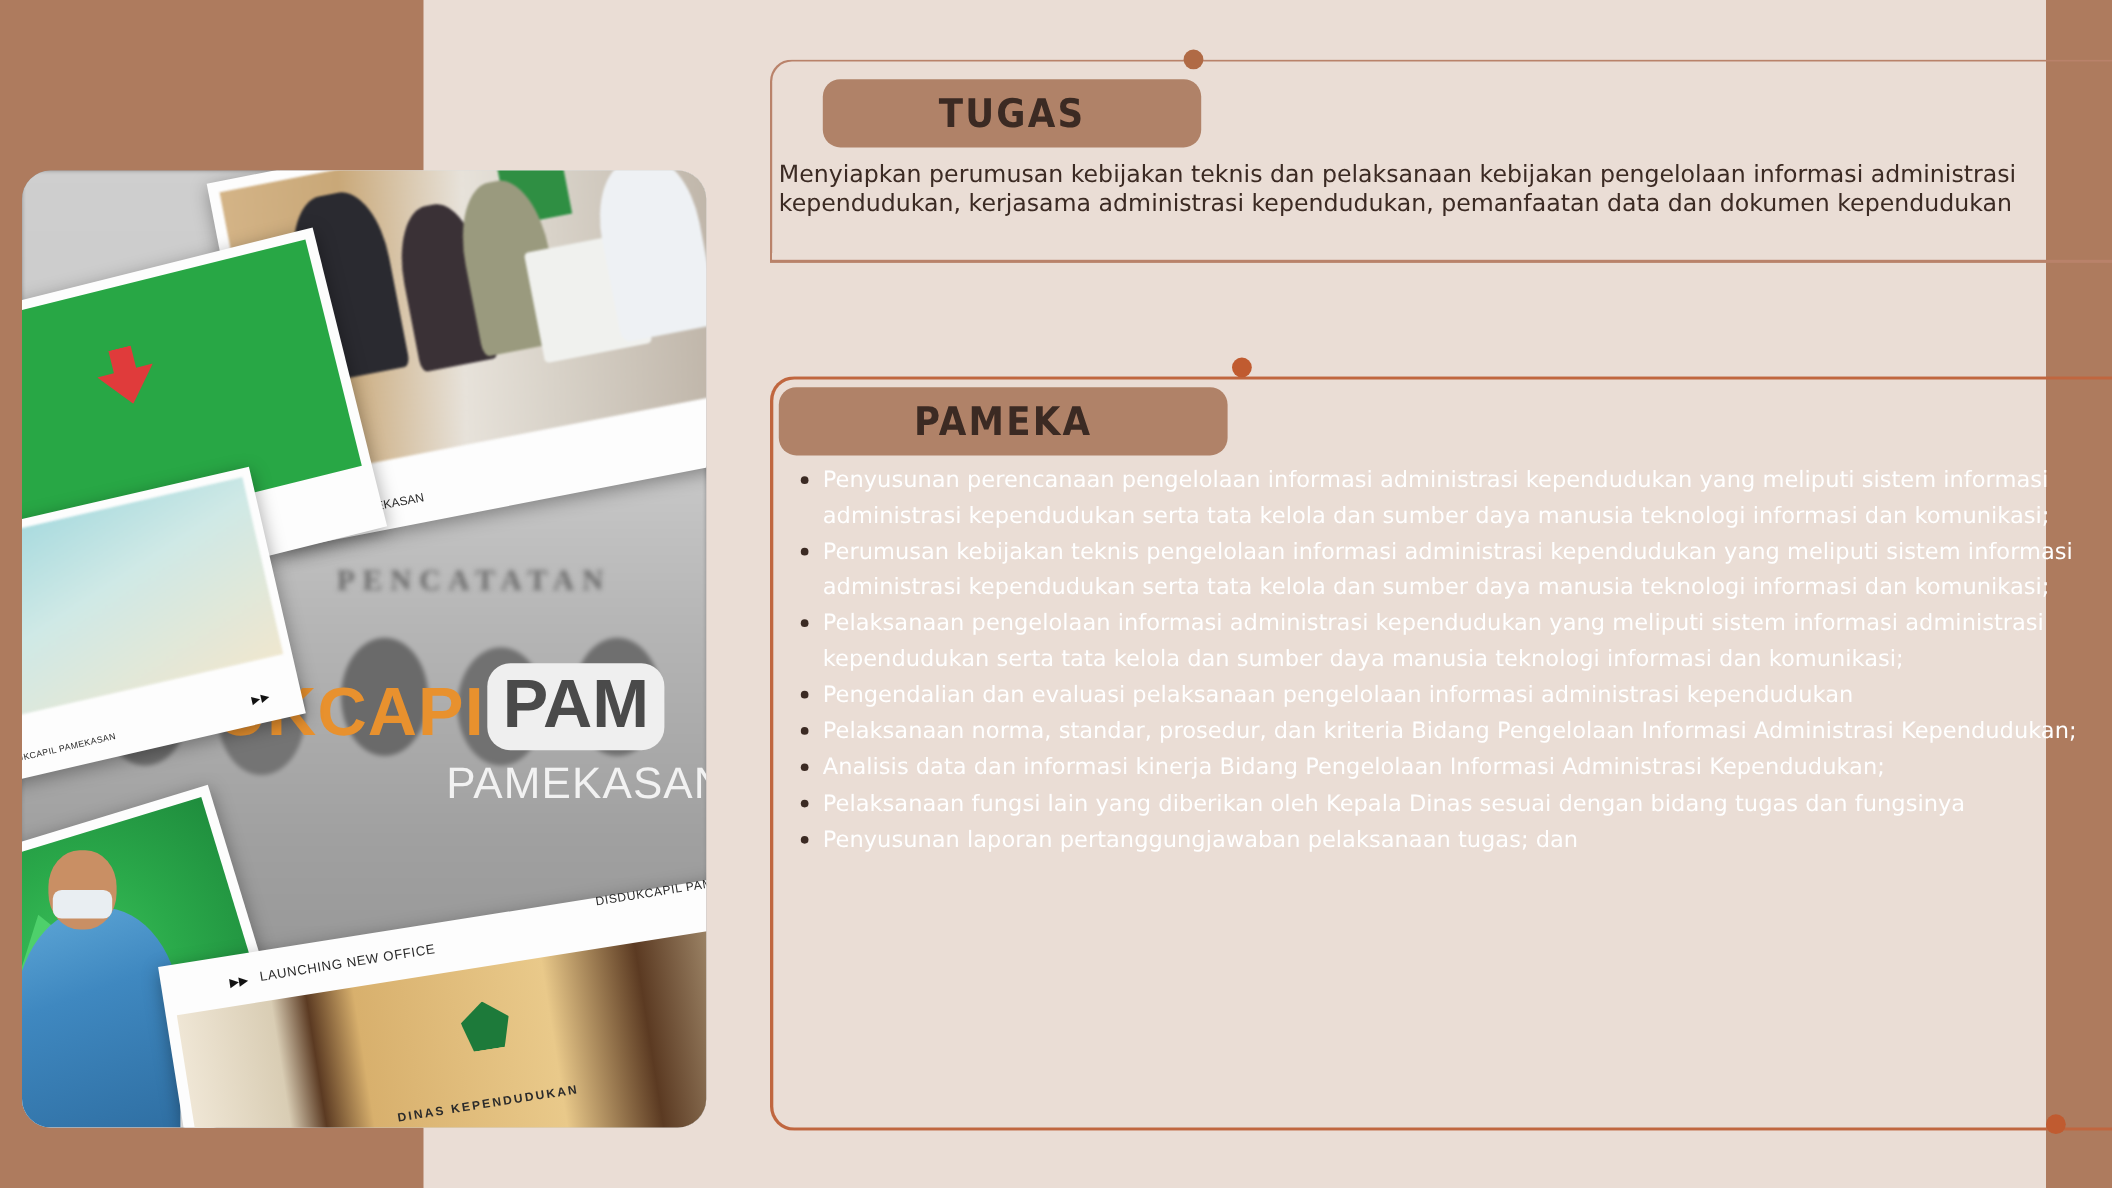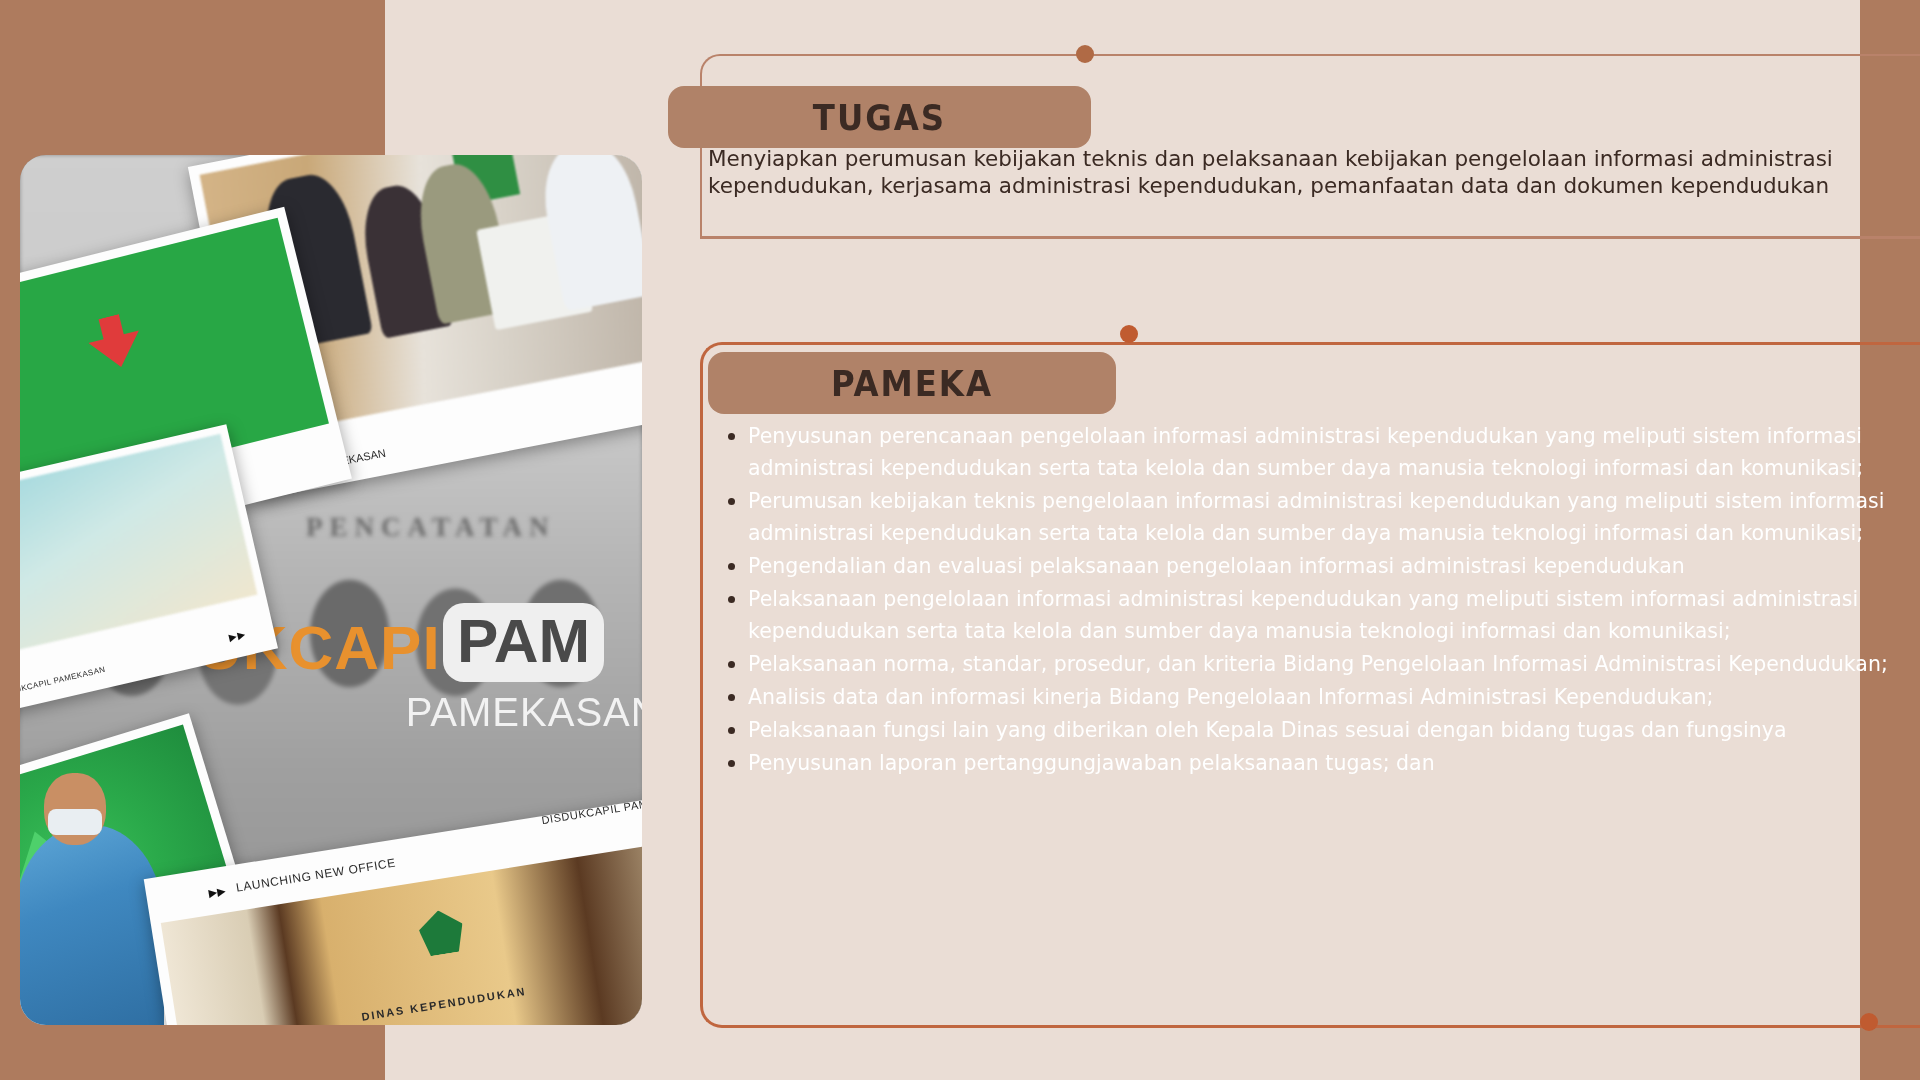--- a/index.html
+++ b/index.html
@@ -146,21 +146,21 @@
   .dot-fungsi{left:1120px;top:325px;background:#C05B30;}
   .dot-fungsi-end{left:1860px;top:1013px;background:#C05B30;}
 
   .pill{
     position:absolute;background:#B08268;border-radius:16px;
     display:flex;align-items:center;justify-content:center;
     color:#3B2A23;
     font-family:"DejaVu Sans Condensed","Liberation Sans", sans-serif;
     font-weight:700;letter-spacing:2px;
   }
-  .pill-tugas{left:668px;top:72px;width:423px;height:62px;font-size:36px;margin-top:14px;}
+  .pill-tugas{left:748px;top:72px;width:344px;height:62px;font-size:36px;}
   .pill-fungsi{left:708px;top:352px;width:408px;height:62px;font-size:36px;}
 
   .body-text{
     position:absolute;color:#3B2A23;
     font-family:"DejaVu Sans","Liberation Sans", sans-serif;
     font-size:21.5px;line-height:27px;
   }
   .tugas-text{left:708px;top:145px;width:1150px;}
 
   ul.fungsi-list{
@@ -253,21 +253,21 @@
   <div class="body-text tugas-text">Menyiapkan perumusan kebijakan teknis dan pelaksanaan kebijakan pengelolaan informasi administrasi kependudukan, kerjasama administrasi kependudukan, pemanfaatan data dan dokumen kependudukan</div>
 
   <div class="sec-box sec-fungsi"></div>
   <div class="dot dot-fungsi"></div>
   <div class="dot dot-fungsi-end"></div>
   <div class="pill pill-fungsi">PAMEKA</div>
 
   <ul class="fungsi-list" id="fungsi-list">
       <li>Penyusunan perencanaan pengelolaan informasi administrasi kependudukan yang meliputi sistem informasi administrasi kependudukan serta tata kelola dan sumber daya manusia teknologi informasi dan komunikasi;</li>
       <li>Perumusan kebijakan teknis pengelolaan informasi administrasi kependudukan yang meliputi sistem informasi administrasi kependudukan serta tata kelola dan sumber daya manusia teknologi informasi dan komunikasi;</li>
+      <li>Pelaksanaan pengelolaan informasi administrasi kependudukan yang meliputi sistem informasi administrasi kependudukan serta tata kelola dan sumber daya manusia teknologi informasi dan komunikasi;</li>
       <li>Pengendalian dan evaluasi pelaksanaan pengelolaan informasi administrasi kependudukan</li>
-      <li>Pelaksanaan pengelolaan informasi administrasi kependudukan yang meliputi sistem informasi administrasi kependudukan serta tata kelola dan sumber daya manusia teknologi informasi dan komunikasi;</li>
       <li>Pelaksanaan norma, standar, prosedur, dan kriteria Bidang Pengelolaan Informasi Administrasi Kependudukan;</li>
       <li>Analisis data dan informasi kinerja Bidang Pengelolaan Informasi Administrasi Kependudukan;</li>
       <li>Pelaksanaan fungsi lain yang diberikan oleh Kepala Dinas sesuai dengan bidang tugas dan fungsinya</li>
       <li>Penyusunan laporan pertanggungjawaban pelaksanaan tugas; dan</li>
     </ul>
 
 </div>
 
 </body></html>

